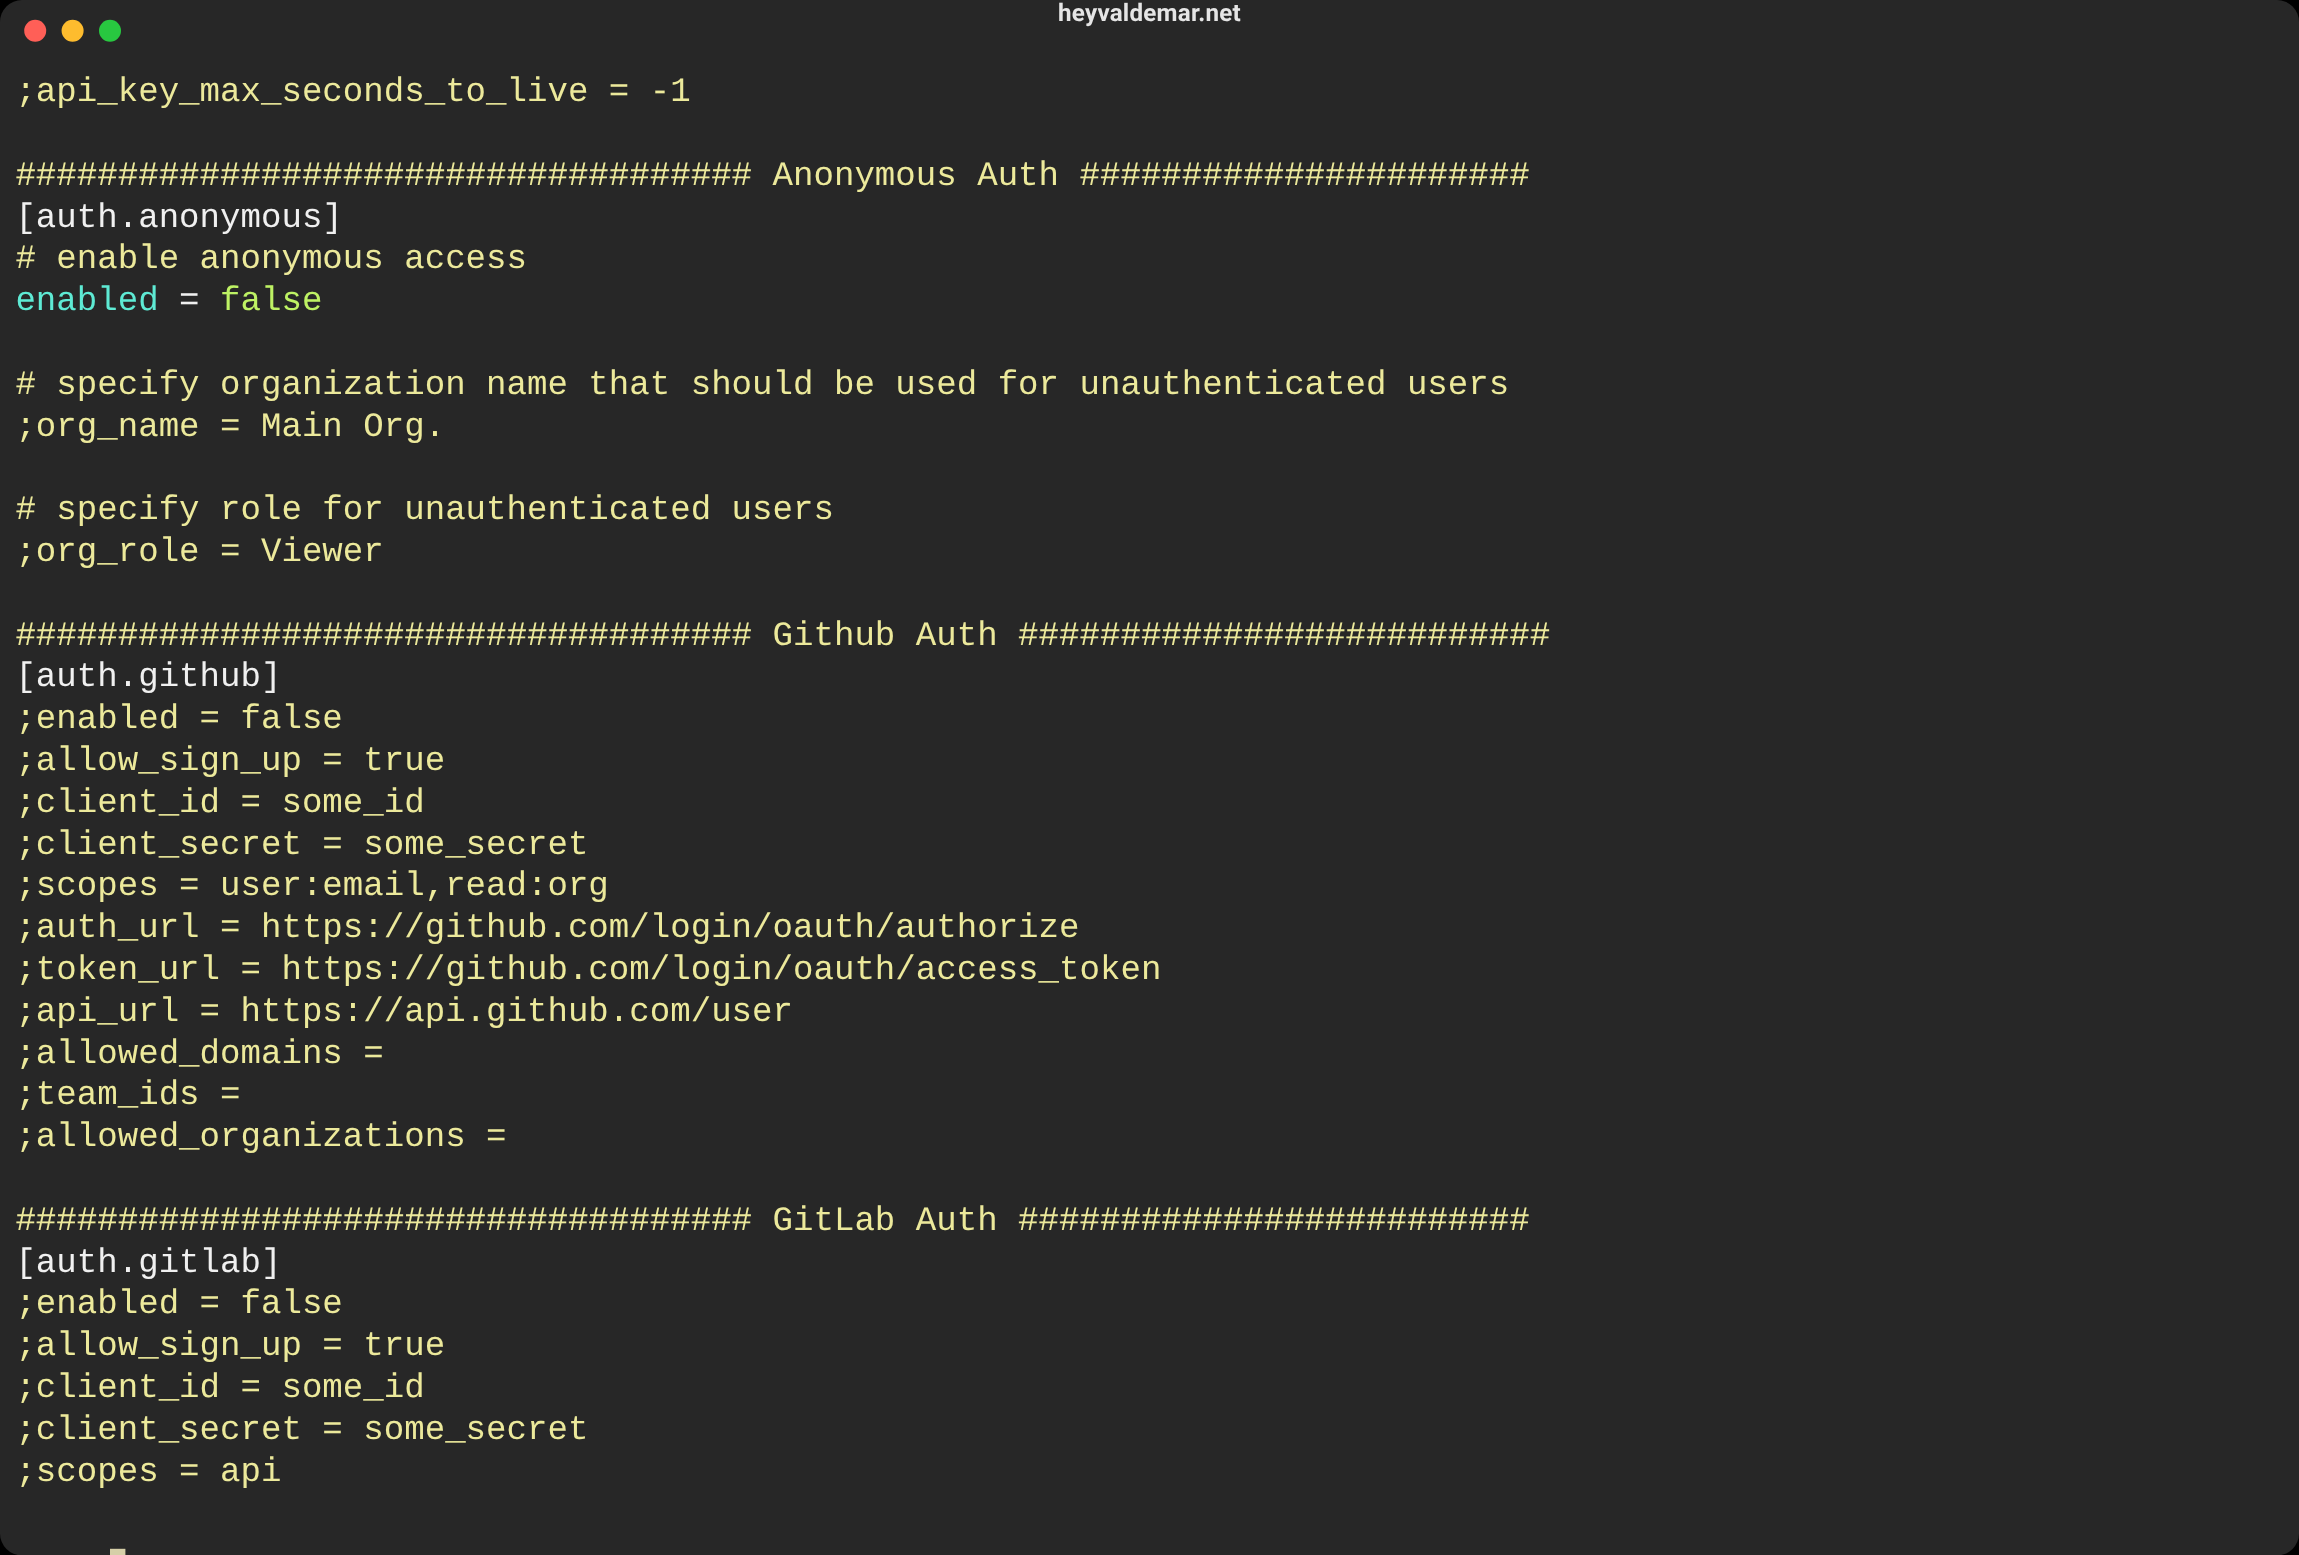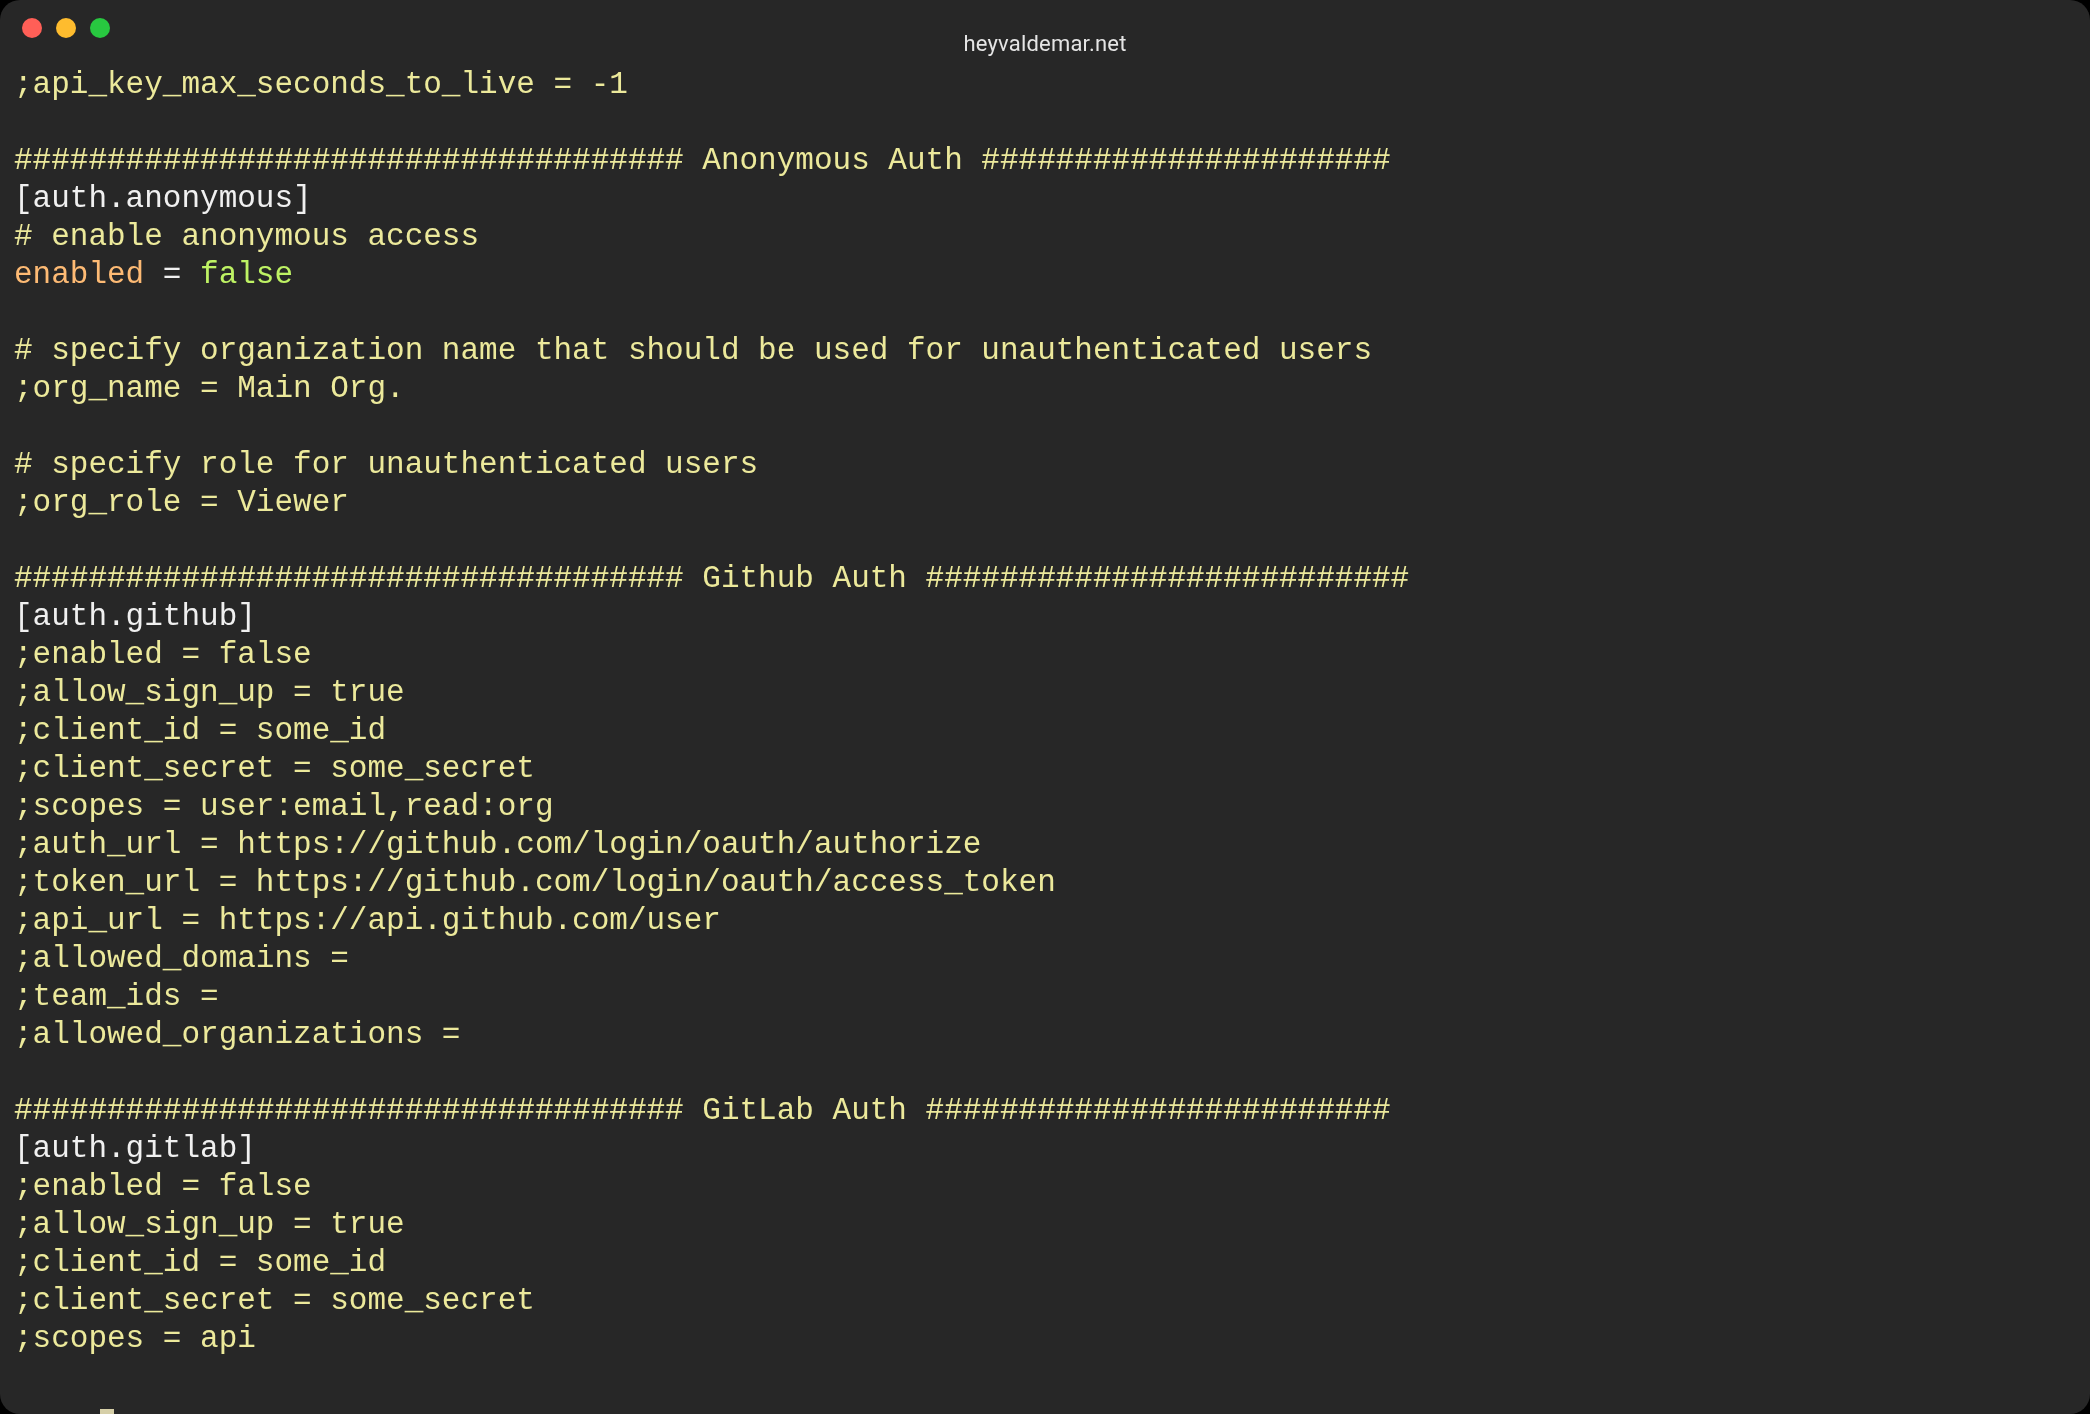--- a/index.html
+++ b/index.html
@@ -14,26 +14,26 @@
     width:2090px;
     height:1414px;
     background:#272727;
     border-radius:20px;
     overflow:hidden;
   }
   .titlebar{
     position:relative;
     height:56px;
     display:flex;
-    align-items:flex-end;
+    align-items:flex-start;
     justify-content:center;
     color:#e5e5e5;
     font-family:-apple-system,BlinkMacSystemFont,"Segoe UI",Roboto,Helvetica,Arial,sans-serif;
     font-size:22px;
-    font-weight:400;
+    font-weight:700;
     letter-spacing:0.2px;
   }
   .traffic-lights{
     position:absolute;
     left:22px;top:0;
     height:56px;
     display:flex;
     align-items:center;
     gap:14px;
   }
@@ -54,21 +54,21 @@
     color:#d6d6d6;
   }
   .line{
     display:block;
     height:38.0px;
     line-height:38.0px;
     overflow:hidden;
   }
   .comment{color:#ece99b;}
   .section{color:#f0f0f0;margin-top:48px;}
-  .key{color:#fdba74;}
+  .key{color:#5eead4;}
   .eq{color:#f0f0f0;}
   .valfalse{color:#bef264;}
   .statusbar{
     position:absolute;
     left:0;right:0;bottom:6px;
     height:38px;
     line-height:38px;
     padding-left:14px;
     font-size:24px;
     color:#f0f0f0;

